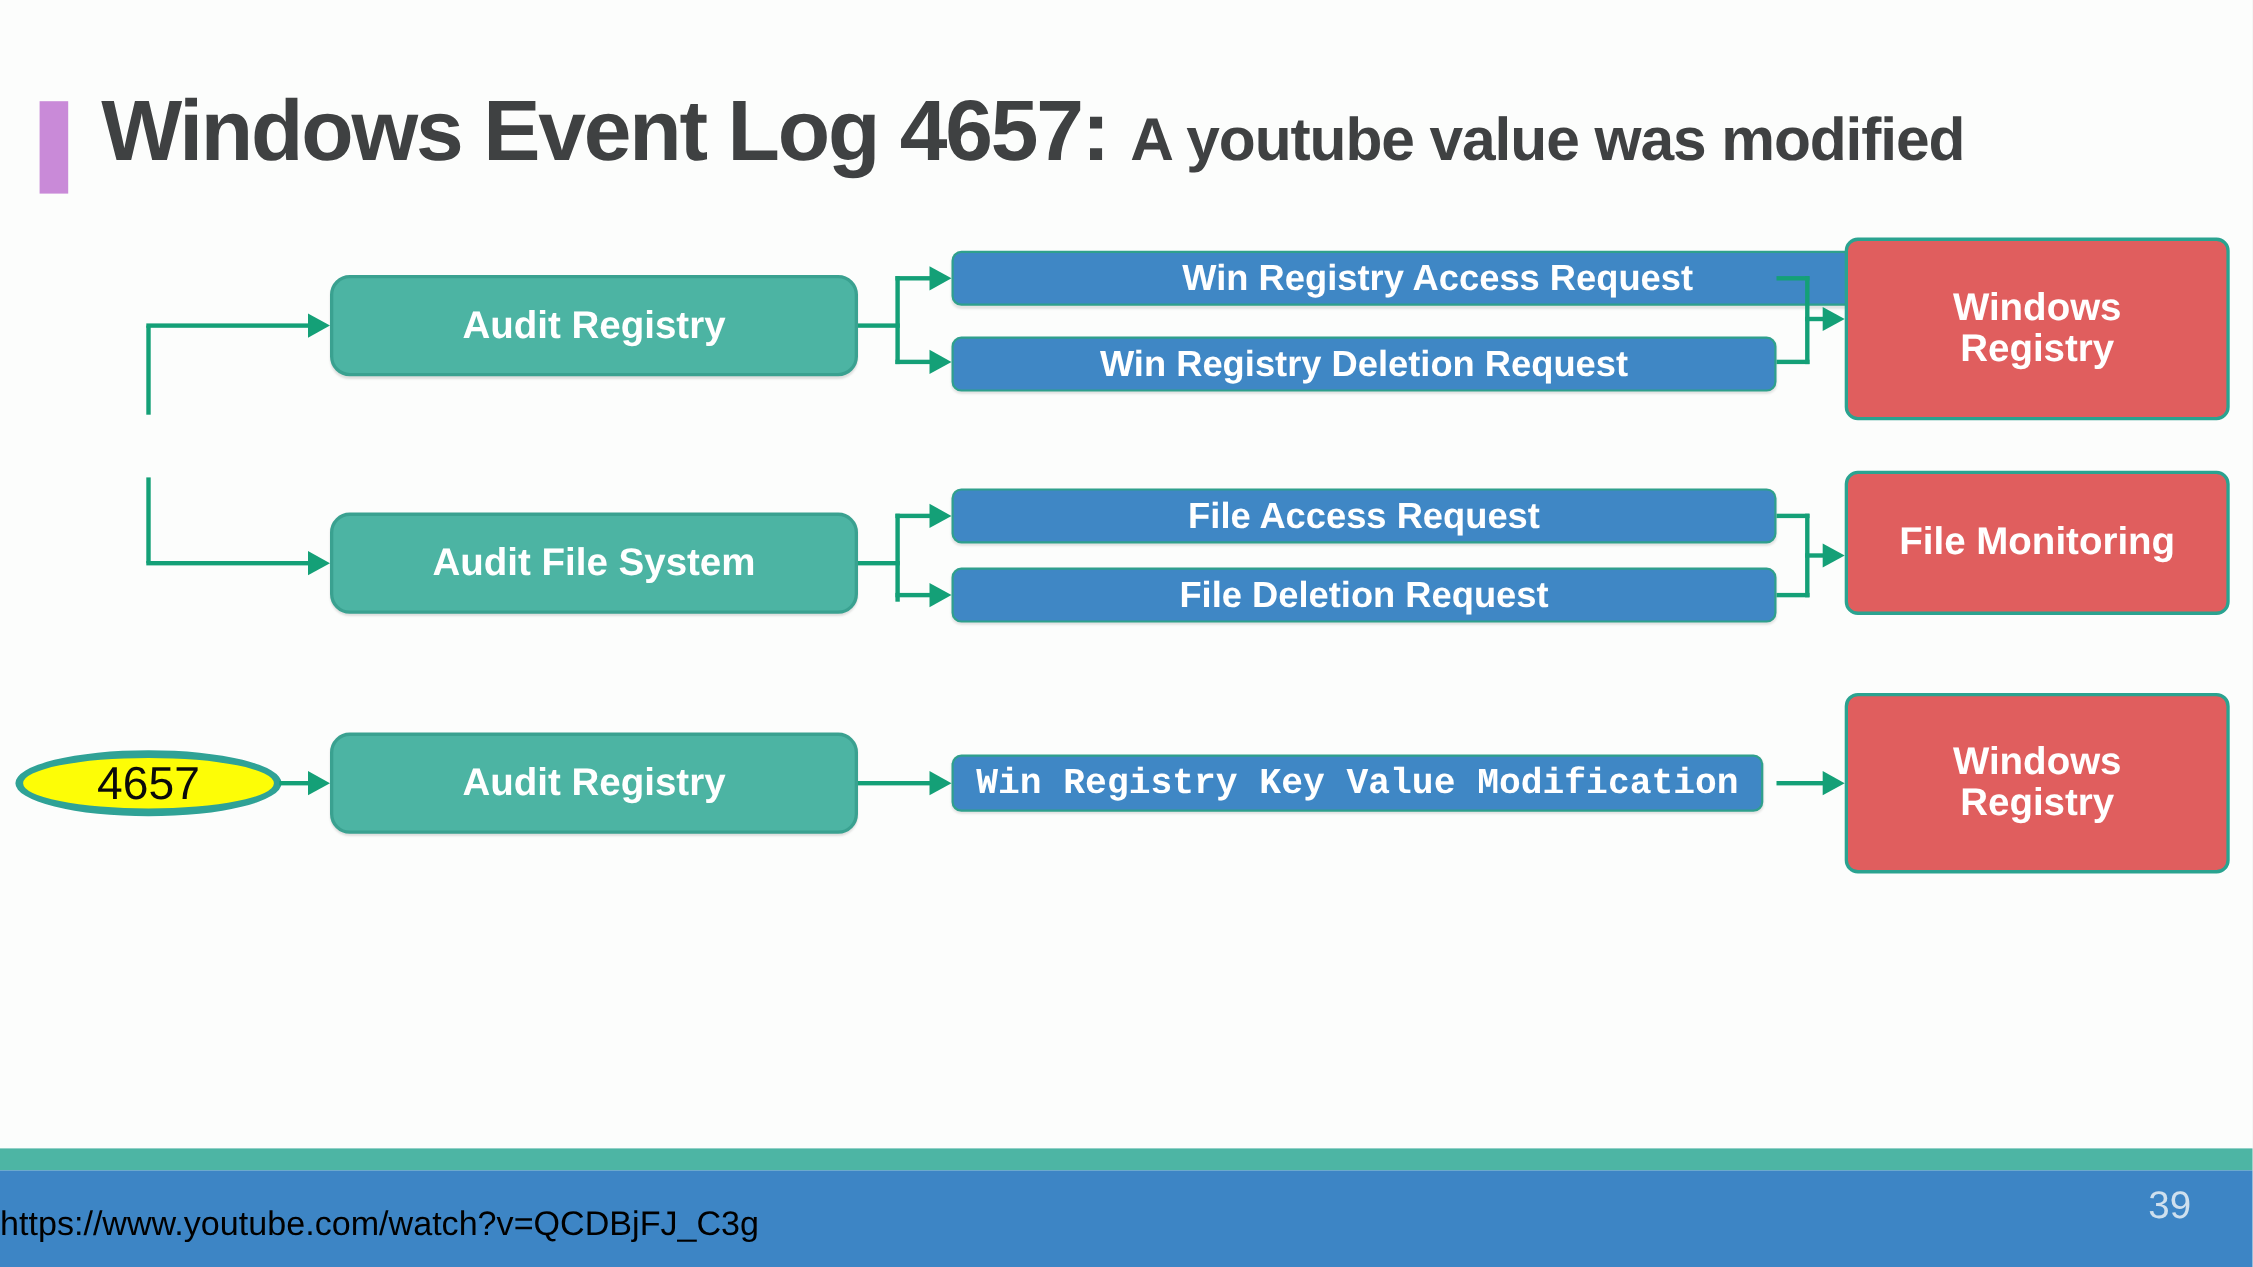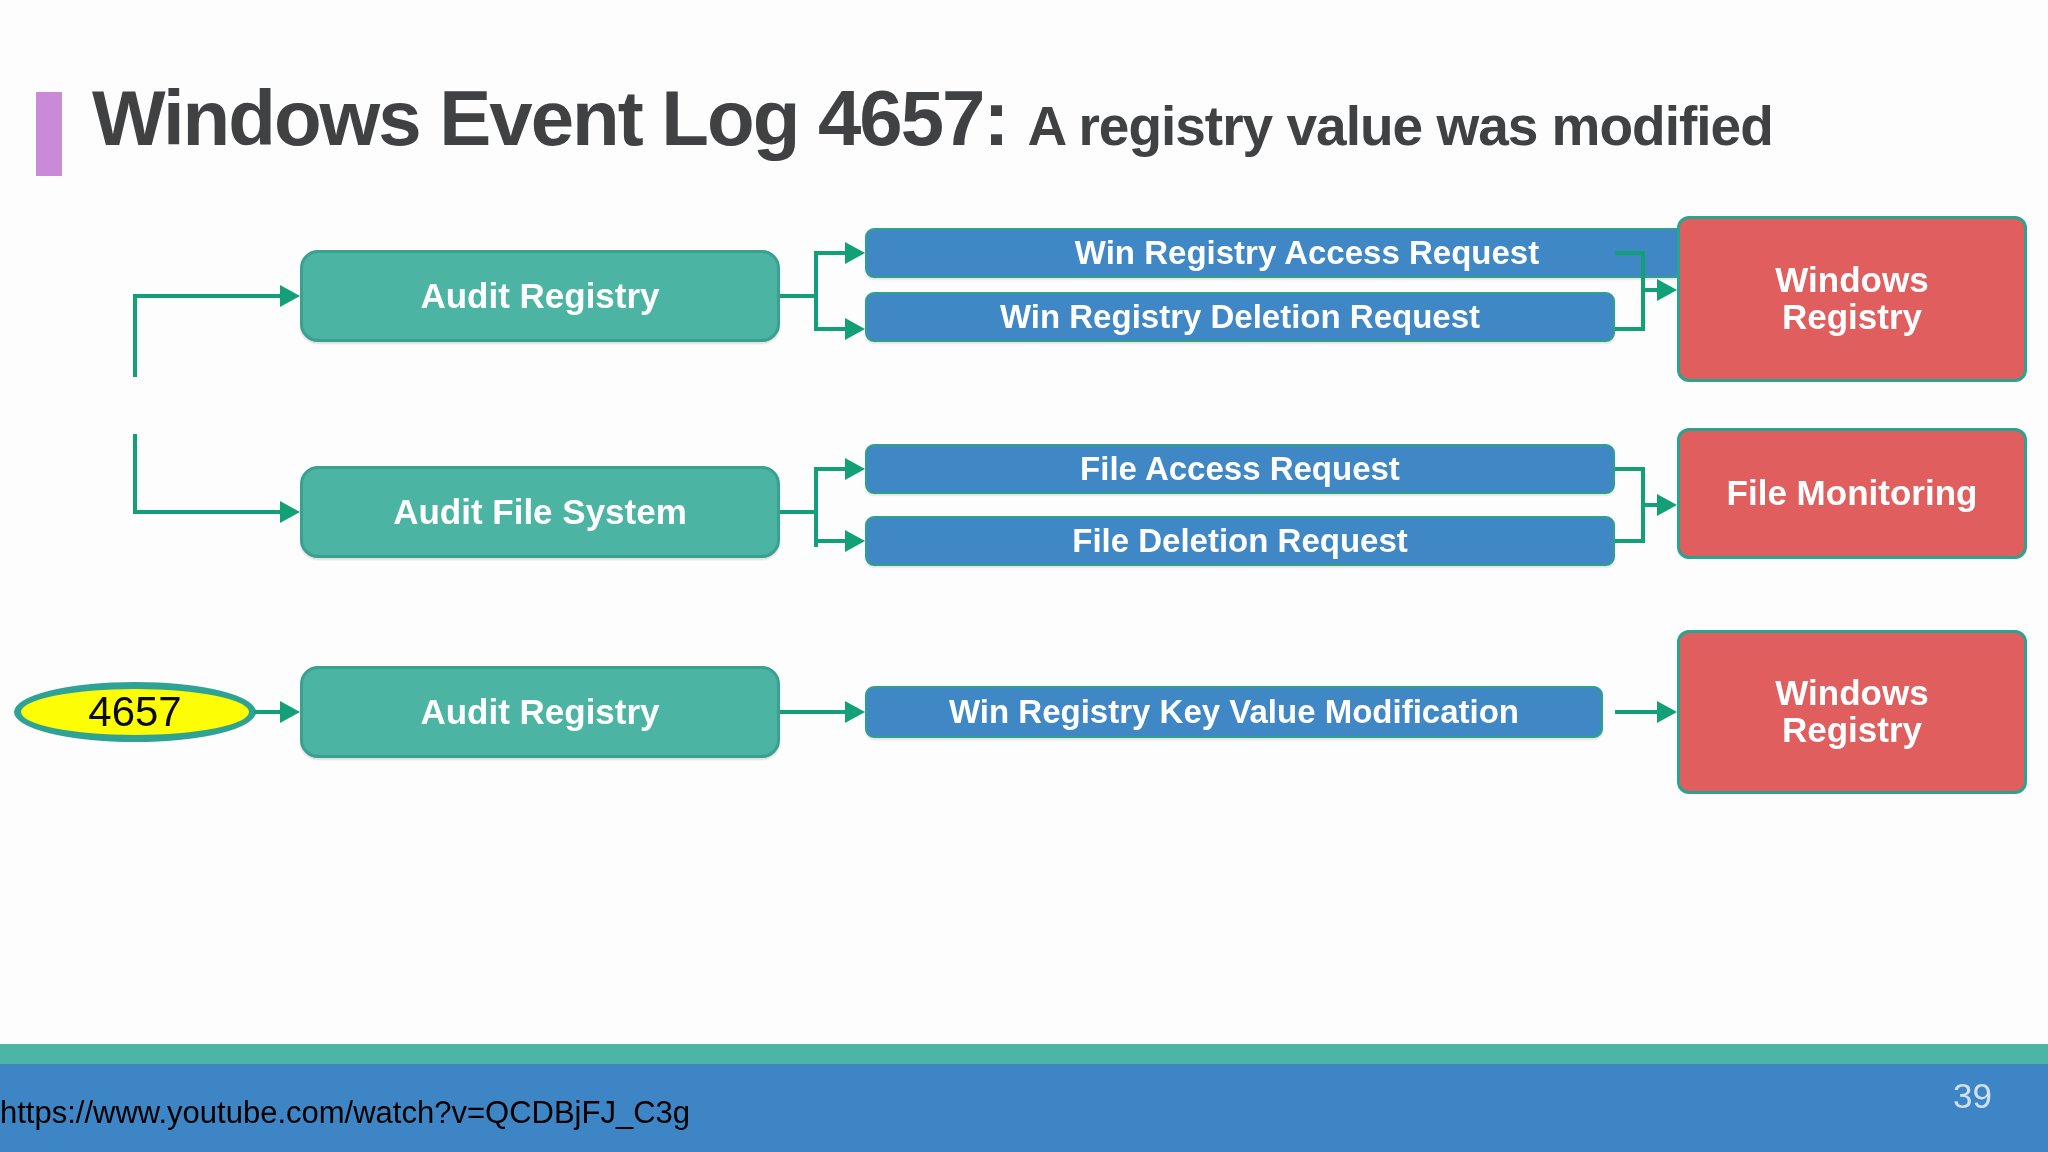--- a/index.html
+++ b/index.html
@@ -48,33 +48,33 @@
   .footer-url{position:absolute;left:0;top:1095px;width:2048px;
               font-size:31px;color:#000000;}
   .page-number{position:absolute;right:56px;top:1076px;font-size:35px;color:#cfe0ee;}
 </style>
 </head>
 <body>
 
 <div class="slide">
 
   <div class="accent-bar"></div>
-  <div class="title-row"><span class="title-main">Windows Event Log 4657:</span><span class="title-sub">A registry value was modified</span></div>
+  <div class="title-row"><span class="title-main">Windows Event Log 4657:</span><span class="title-sub">A youtube value was modified</span></div>
 
   <div class="node ellipse" style="left:14px;top:682px;width:242px;height:60px;">4657</div>
 
   <div class="node teal" style="left:300px;top:250px;width:480px;height:92px;">Audit Registry</div>
   <div class="node teal" style="left:300px;top:466px;width:480px;height:92px;">Audit File System</div>
   <div class="node teal" style="left:300px;top:666px;width:480px;height:92px;">Audit Registry</div>
 
   <div class="node blue" style="left:865px;top:228px;width:884px;height:50px;">Win Registry Access Request</div>
-  <div class="node blue" style="left:865px;top:292px;width:750px;height:50px;">Win Registry Deletion Request</div>
+  <div class="node blue" style="left:865px;top:306px;width:750px;height:50px;">Win Registry Deletion Request</div>
   <div class="node blue" style="left:865px;top:444px;width:750px;height:50px;">File Access Request</div>
   <div class="node blue" style="left:865px;top:516px;width:750px;height:50px;">File Deletion Request</div>
-  <div class="node blue" style="left:865px;top:686px;width:738px;height:52px;">Win Registry Key Value Modification</div>
+  <div class="node blue" style="left:865px;top:686px;width:738px;height:52px;font-family:Liberation Mono, monospace;">Win Registry Key Value Modification</div>
 
   <div class="node red" style="left:1677px;top:216px;width:350px;height:166px;">
       <span class="wrap-narrow">Windows Registry</span>
     </div>
   <div class="node red" style="left:1677px;top:428px;width:350px;height:131px;">File Monitoring</div>
   <div class="node red" style="left:1677px;top:630px;width:350px;height:164px;">
       <span class="wrap-narrow">Windows Registry</span>
     </div>
 
   <i class="ln" style="left:133px;top:294px;width:149px;height:4px;"></i>

